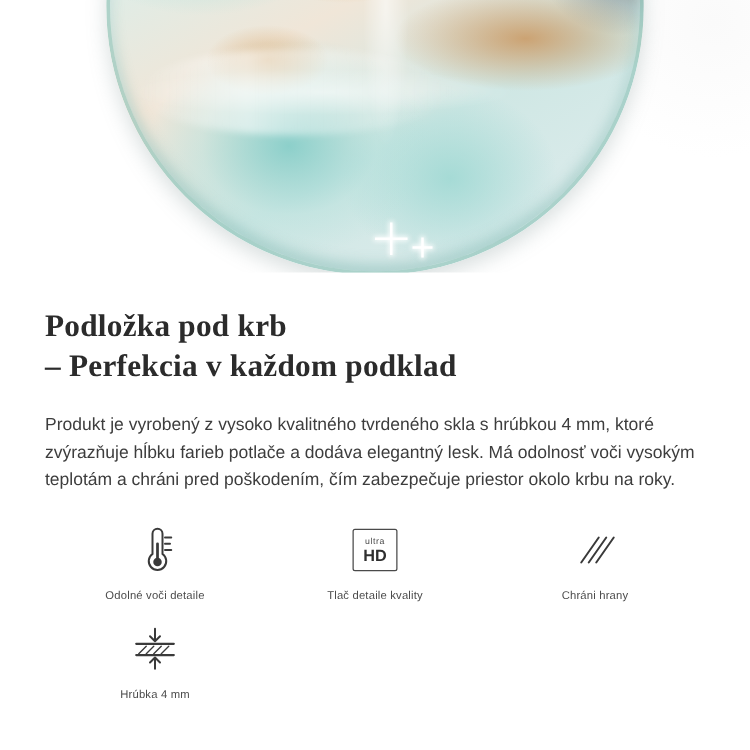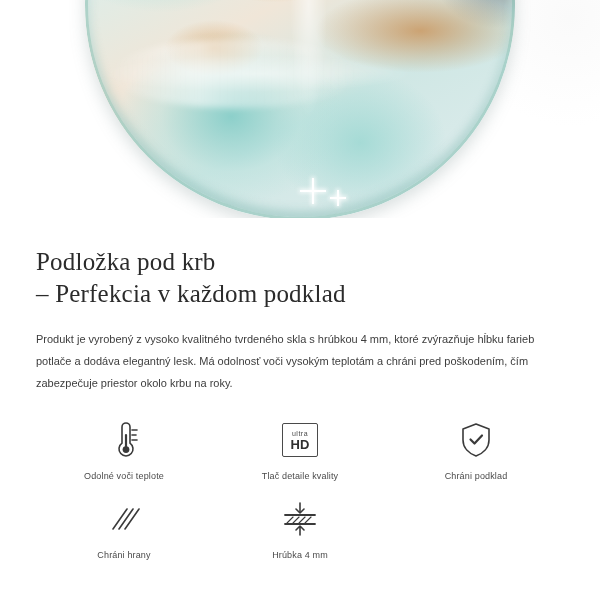--- a/index.html
+++ b/index.html
@@ -127,28 +127,28 @@
 
   
   .content {
     padding: 20px 36px 0 36px;
   }
   .headline {
     font-family: "Liberation Serif", serif;
     font-size: 25px;
     line-height: 32px;
     color: #2b2b2b;
-    font-weight: 400;
+    font-weight: 700;
     margin: 8px 0 0 0;
     letter-spacing: 0.2px;
   }
   .headline .l2 { display: block; }
   .body-copy {
     margin-top: 18px;
-    font-size: 11px;
+    font-size: 14px;
     line-height: 22px;
     color: #3d3d3d;
     max-width: 530px;
   }
 
   
   .features {
     margin-top: 22px;
     display: grid;
     grid-template-columns: repeat(3, 1fr);
@@ -230,42 +230,33 @@
         <div class="feature-icon">
           <svg width="30" height="38" viewBox="0 0 30 38" fill="none" stroke="#3a3a3a" stroke-width="1.6" stroke-linecap="round">
             <path d="M13 6a4 4 0 0 1 8 0v16.2a7 7 0 1 1-8 0z"></path>
             <circle cx="17" cy="28.6" r="3.4" fill="#3a3a3a" stroke="none"></circle>
             <line x1="17" y1="14" x2="17" y2="26" stroke-width="2.2"></line>
             <line x1="23" y1="9" x2="28" y2="9"></line>
             <line x1="23" y1="14" x2="27" y2="14"></line>
             <line x1="23" y1="19" x2="28" y2="19"></line>
           </svg>
         </div>
-        <div class="feature-label">Odolné voči teplote</div>
+        <div class="feature-label">Odolné voči detaile</div>
       </div>
 
       <div class="feature">
         <div class="feature-icon">
           <div class="hd-box">
             <span class="u">ultra</span>
             <span class="hd">HD</span>
           </div>
         </div>
         <div class="feature-label">Tlač detaile kvality</div>
       </div>
 
-      <div class="feature">
-        <div class="feature-icon">
-          <svg width="32" height="38" viewBox="0 0 32 38" fill="none" stroke="#3a3a3a" stroke-width="1.6" stroke-linejoin="round">
-            <path d="M16 3 L29 8 v11c0 8-6 13.5-13 16C9 32.5 3 27 3 19V8z"></path>
-            <path d="M10.5 18.5 l4 4 7.5-8" stroke-width="2.2" stroke-linecap="round"></path>
-          </svg>
-        </div>
-        <div class="feature-label">Chráni podklad</div>
-      </div>
 
 
       <div class="feature">
         <div class="feature-icon">
           <svg width="34" height="32" viewBox="0 0 34 32" fill="none" stroke="#3a3a3a" stroke-width="1.6" stroke-linecap="round">
             <line x1="6" y1="26" x2="20" y2="6"></line>
             <line x1="12" y1="26" x2="26" y2="6"></line>
             <line x1="18" y1="26" x2="32" y2="6"></line>
           </svg>
         </div>

